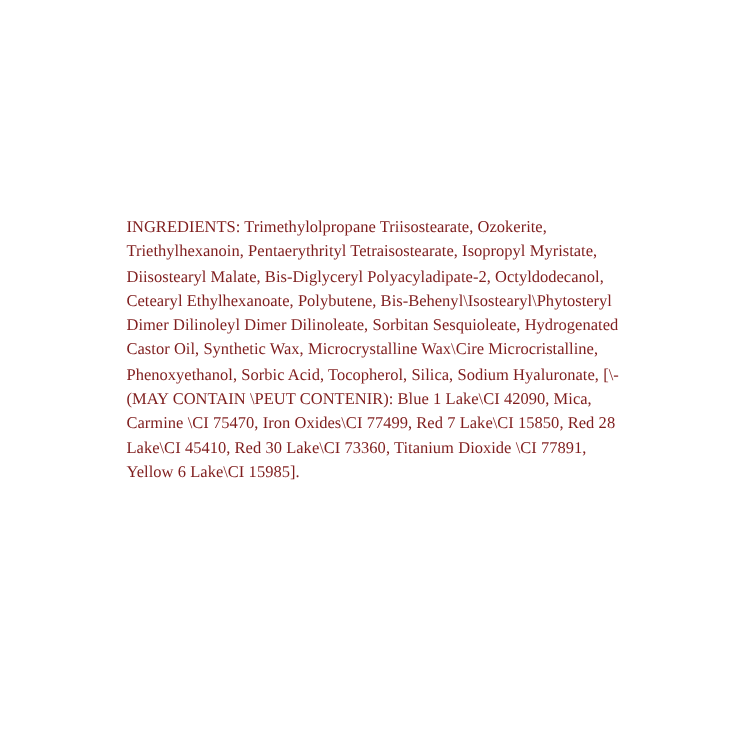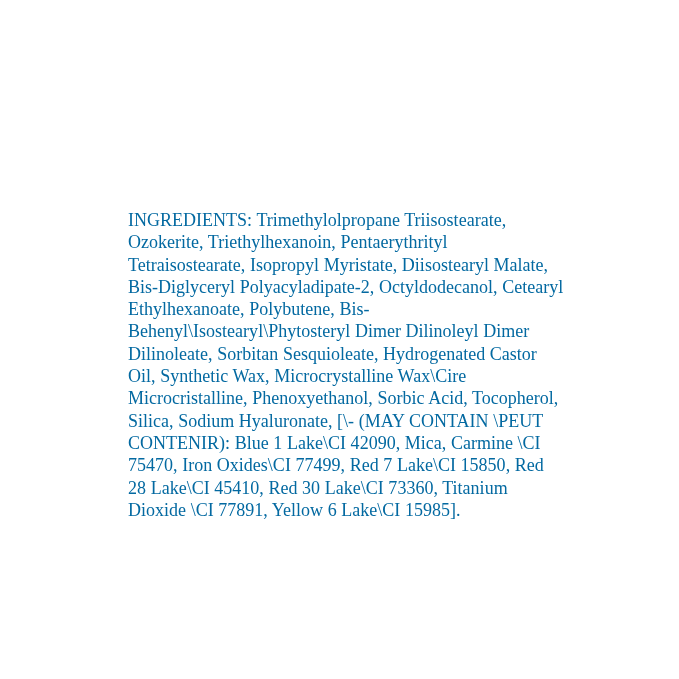--- a/index.html
+++ b/index.html
@@ -20,25 +20,25 @@
     height: 679px;
     box-sizing: border-box;
   }
   .ingredients-block {
     position: absolute;
     left: 115px;
     top: 196px;
     width: 462px;
   }
   .ingredients-text {
-    margin: 13px;
+    margin: 0;
     font-family: "Liberation Serif", serif;
-    font-size: 18px;
+    font-size: 15px;
     line-height: 22.3px;
-    color: #0369a1;
+    color: #7f1d1d;
     text-align: left;
     white-space: pre-wrap;
     word-spacing: 0.1px;
     letter-spacing: 0.01px;
   }
 </style>
 </head>
 <body>
 
 <div class="page">

